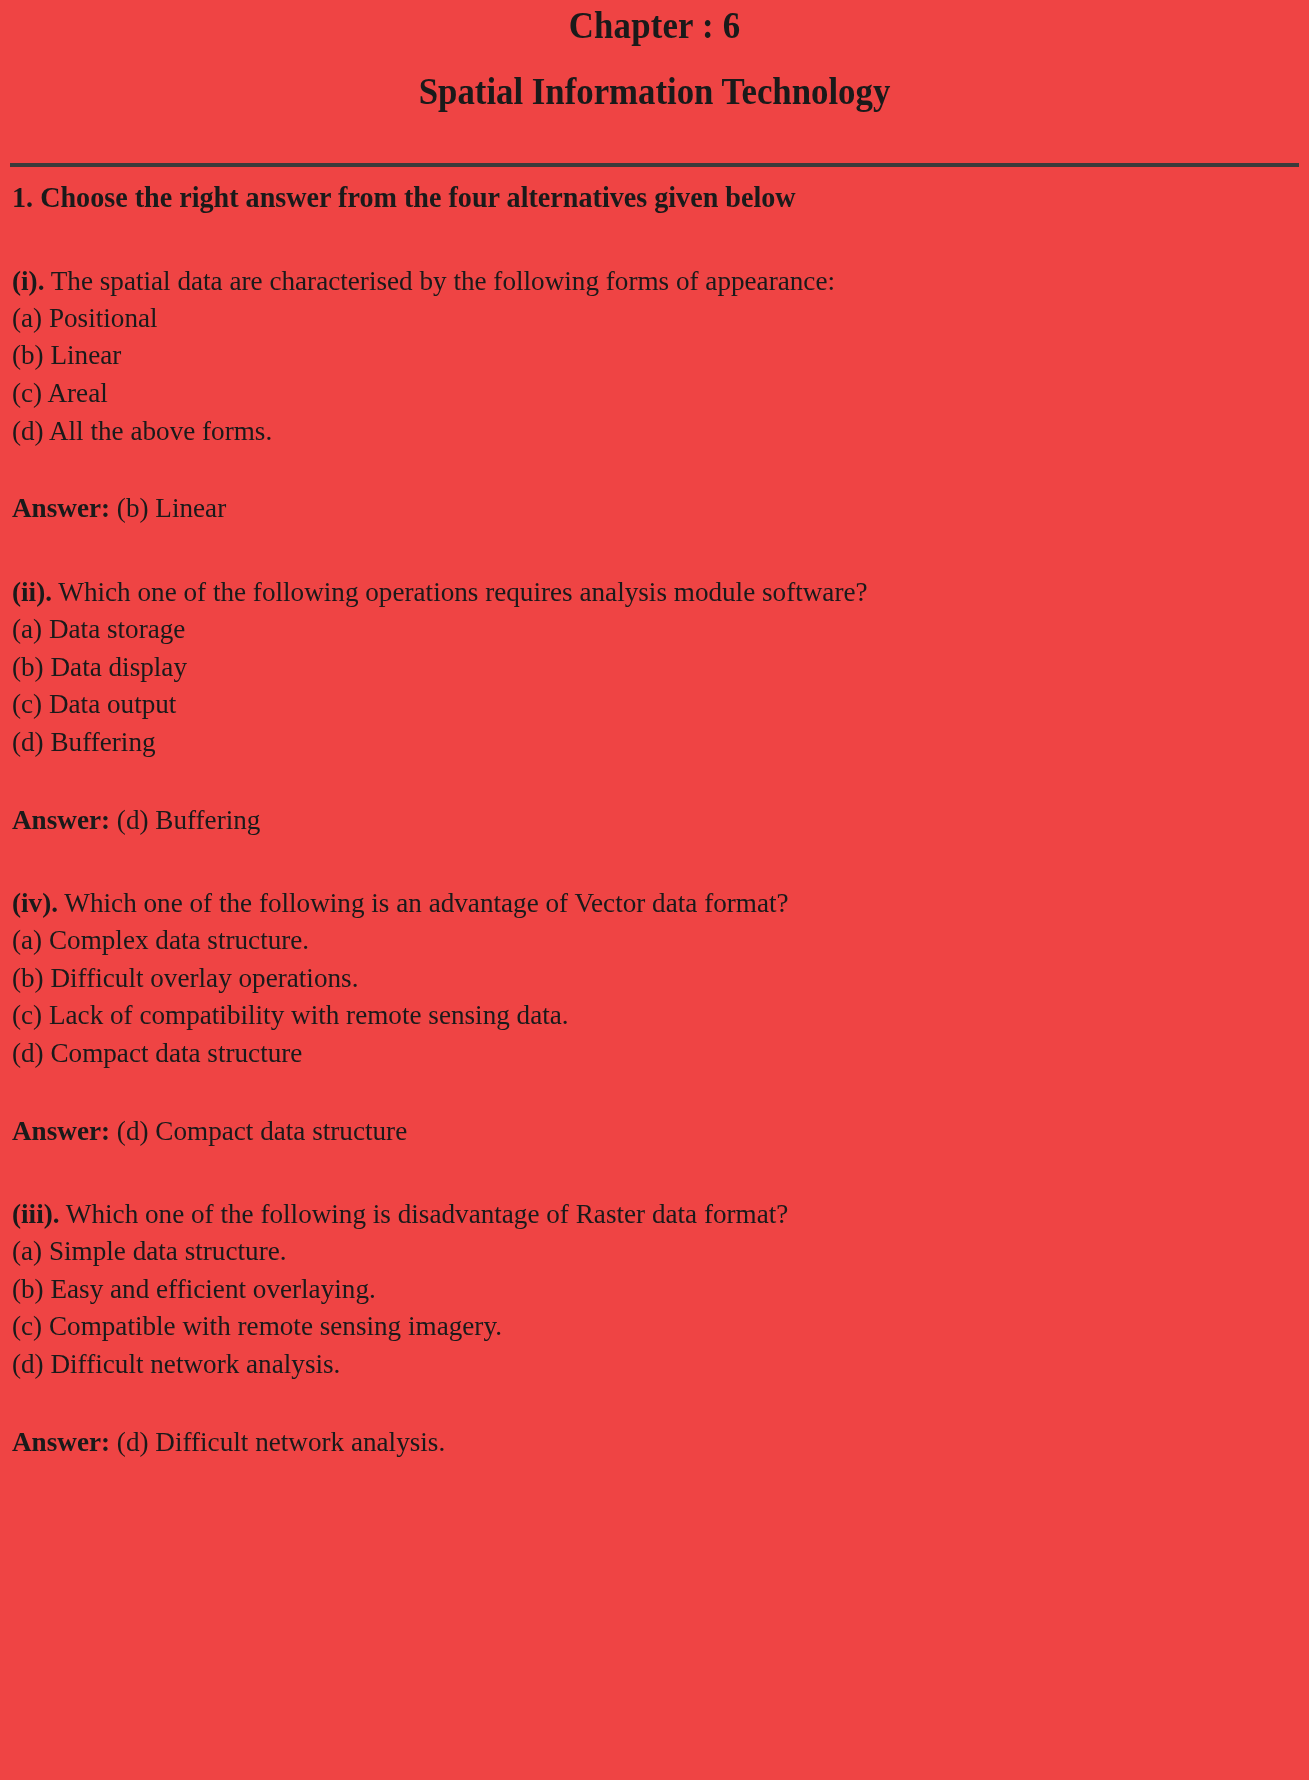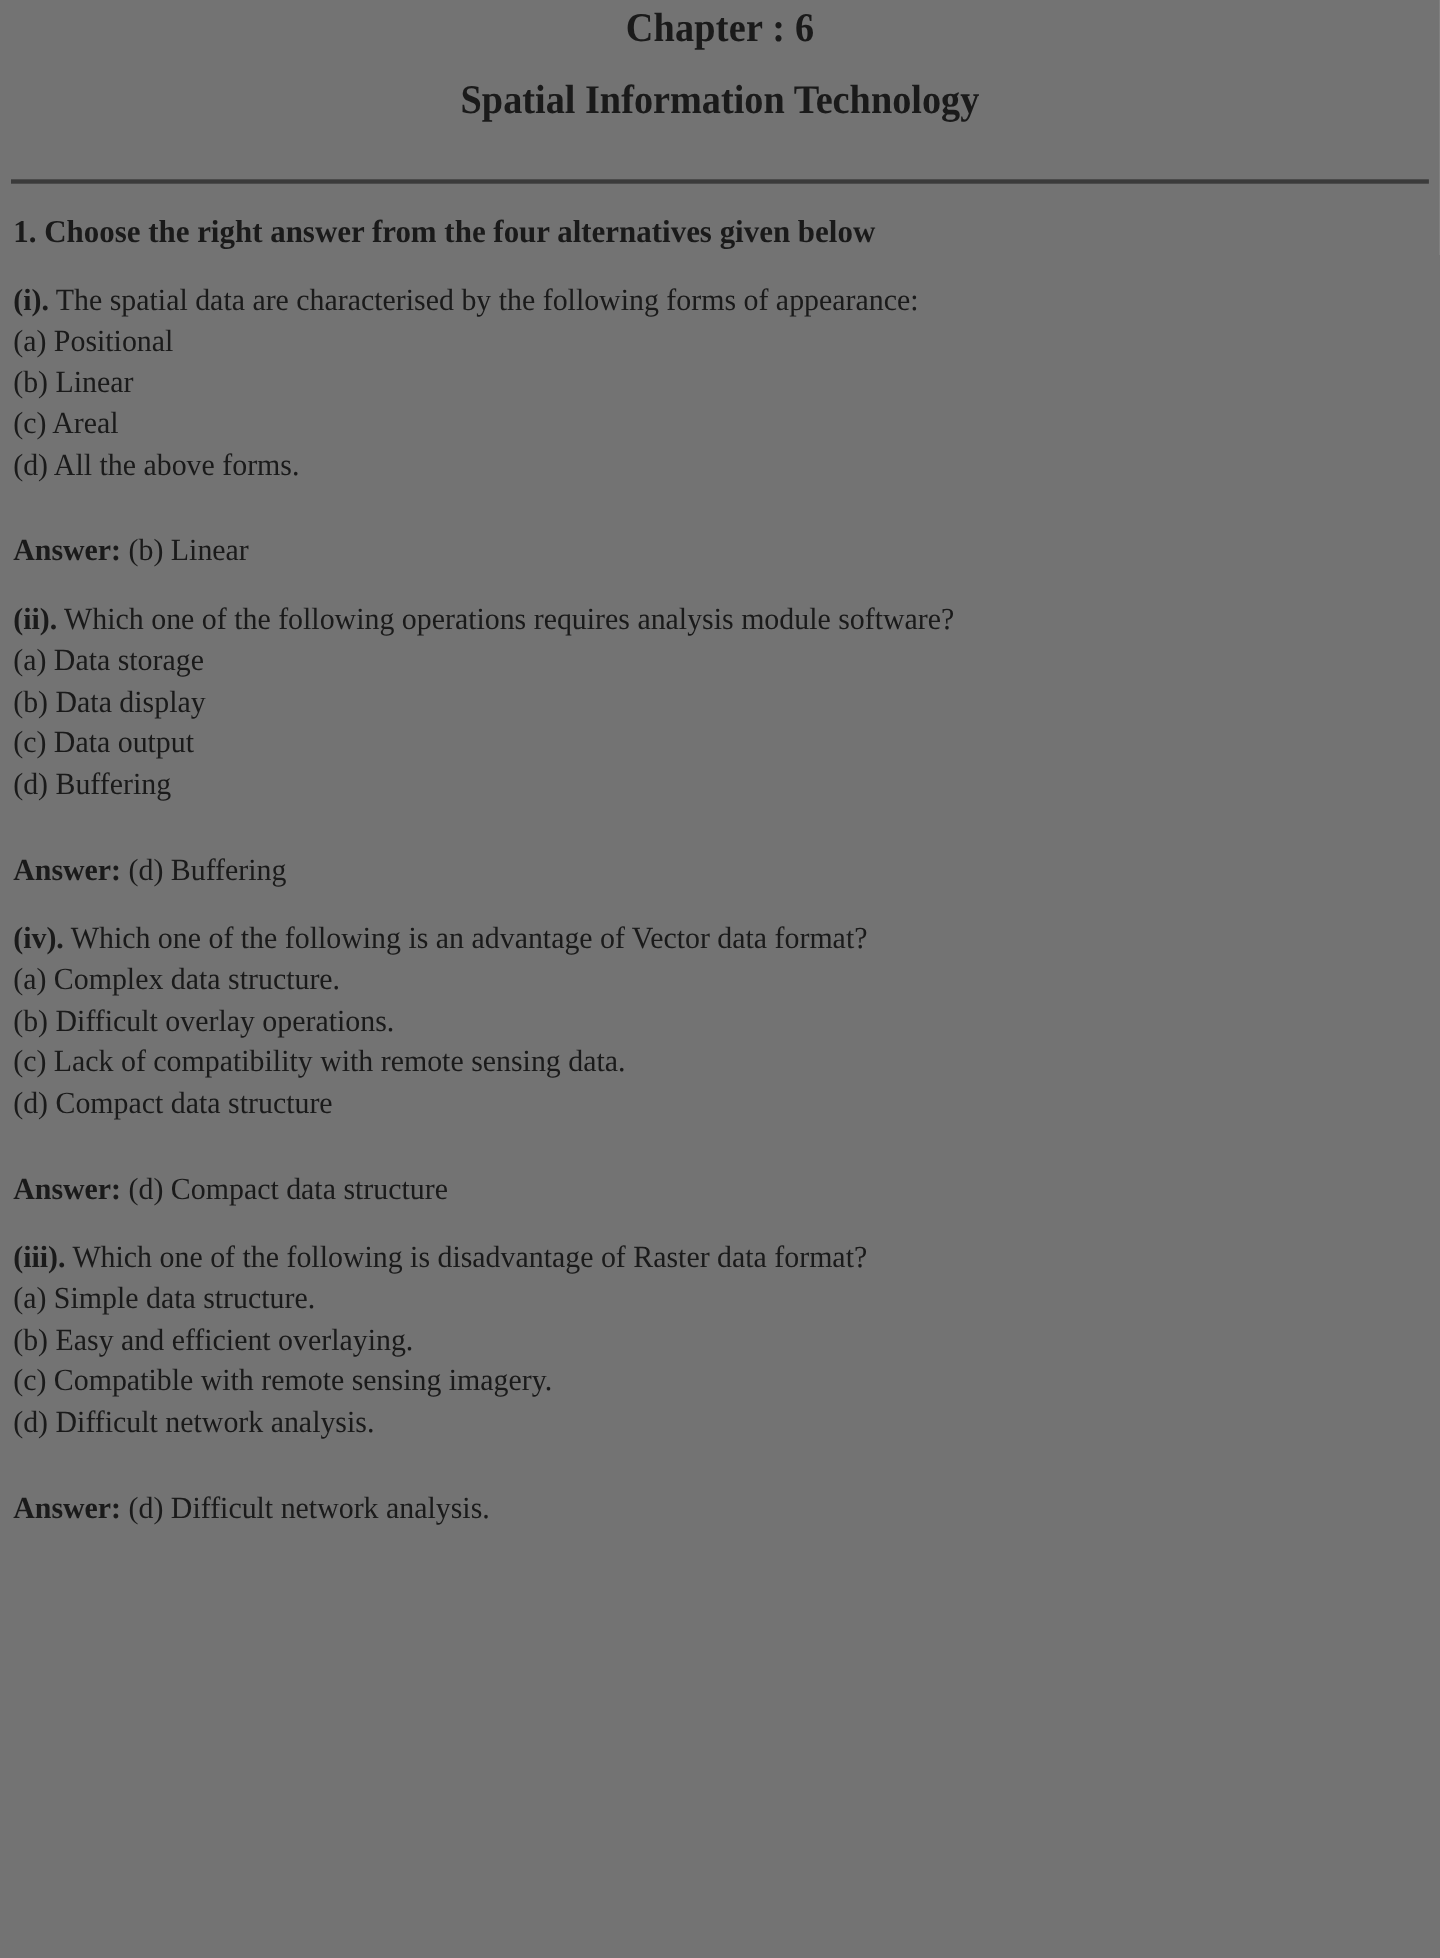--- a/index.html
+++ b/index.html
@@ -12,21 +12,21 @@
     min-height: 1780px;
     font-family: "Liberation Serif", "DejaVu Serif", serif;
     color: #1a1a1a;
     -webkit-font-smoothing: antialiased;
   }
   .page {
     width: 1309px;
     min-height: 1780px;
     box-sizing: border-box;
     padding: 0 10px 0 10px;
-    background: #737373;
+    background: #ef4444;
     position: relative;
   }
   
   .title-block {
     text-align: center;
     padding-top: 4px;
   }
   .chapter-title {
     font-size: 37px;
     font-weight: bold;
@@ -45,33 +45,33 @@
     transform-origin: center;
   }
   .title-rule {
     border: 0;
     border-top: 4px solid #3b3b3b;
     margin: 50px 0 0 0;
     width: 100%;
   }
   
   .body-area {
-    padding-top: 26px;
+    padding-top: 12px;
     padding-left: 2px;
   }
   .section-heading {
     font-size: 29px;
     font-weight: bold;
     line-height: 1.25;
     margin: 0 0 0 0;
     transform: scaleX(0.97);
     transform-origin: left center;
   }
   .question-block {
-    margin-top: 25px;
+    margin-top: 46px;
   }
   .q-stem {
     font-size: 28px;
     line-height: 1.33;
     margin: 0;
     white-space: nowrap;
     transform: scaleX(0.97);
     transform-origin: left center;
   }
   .q-num {

